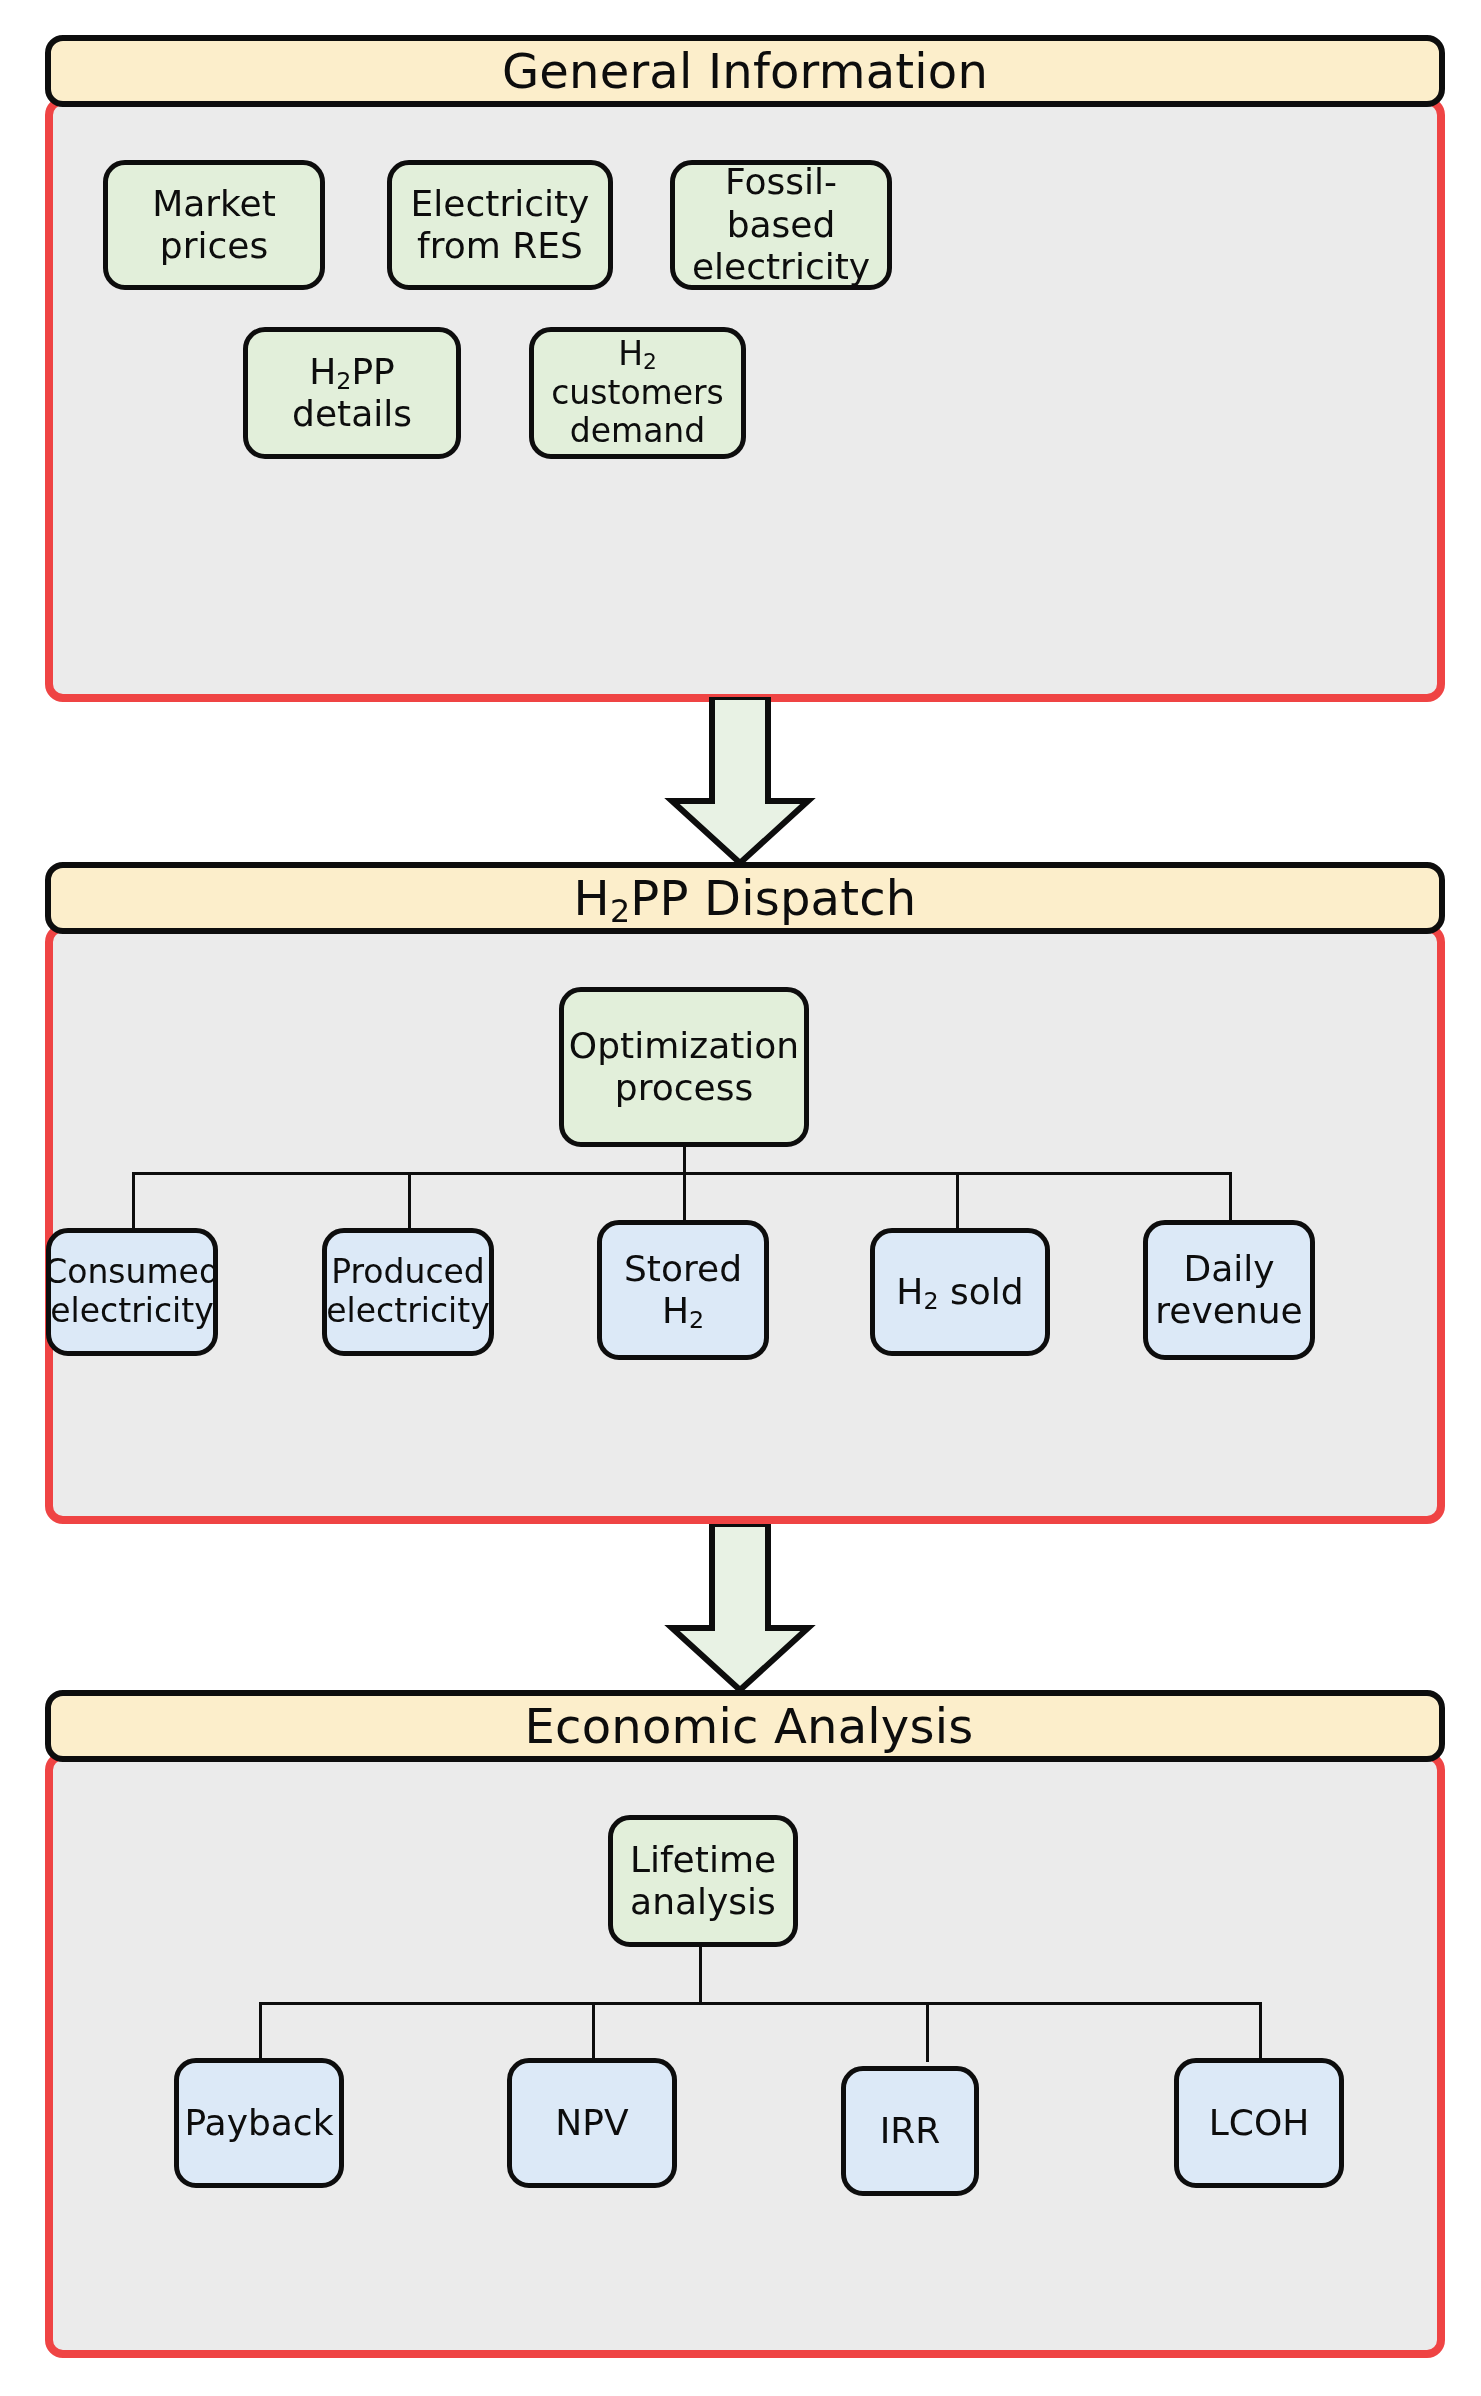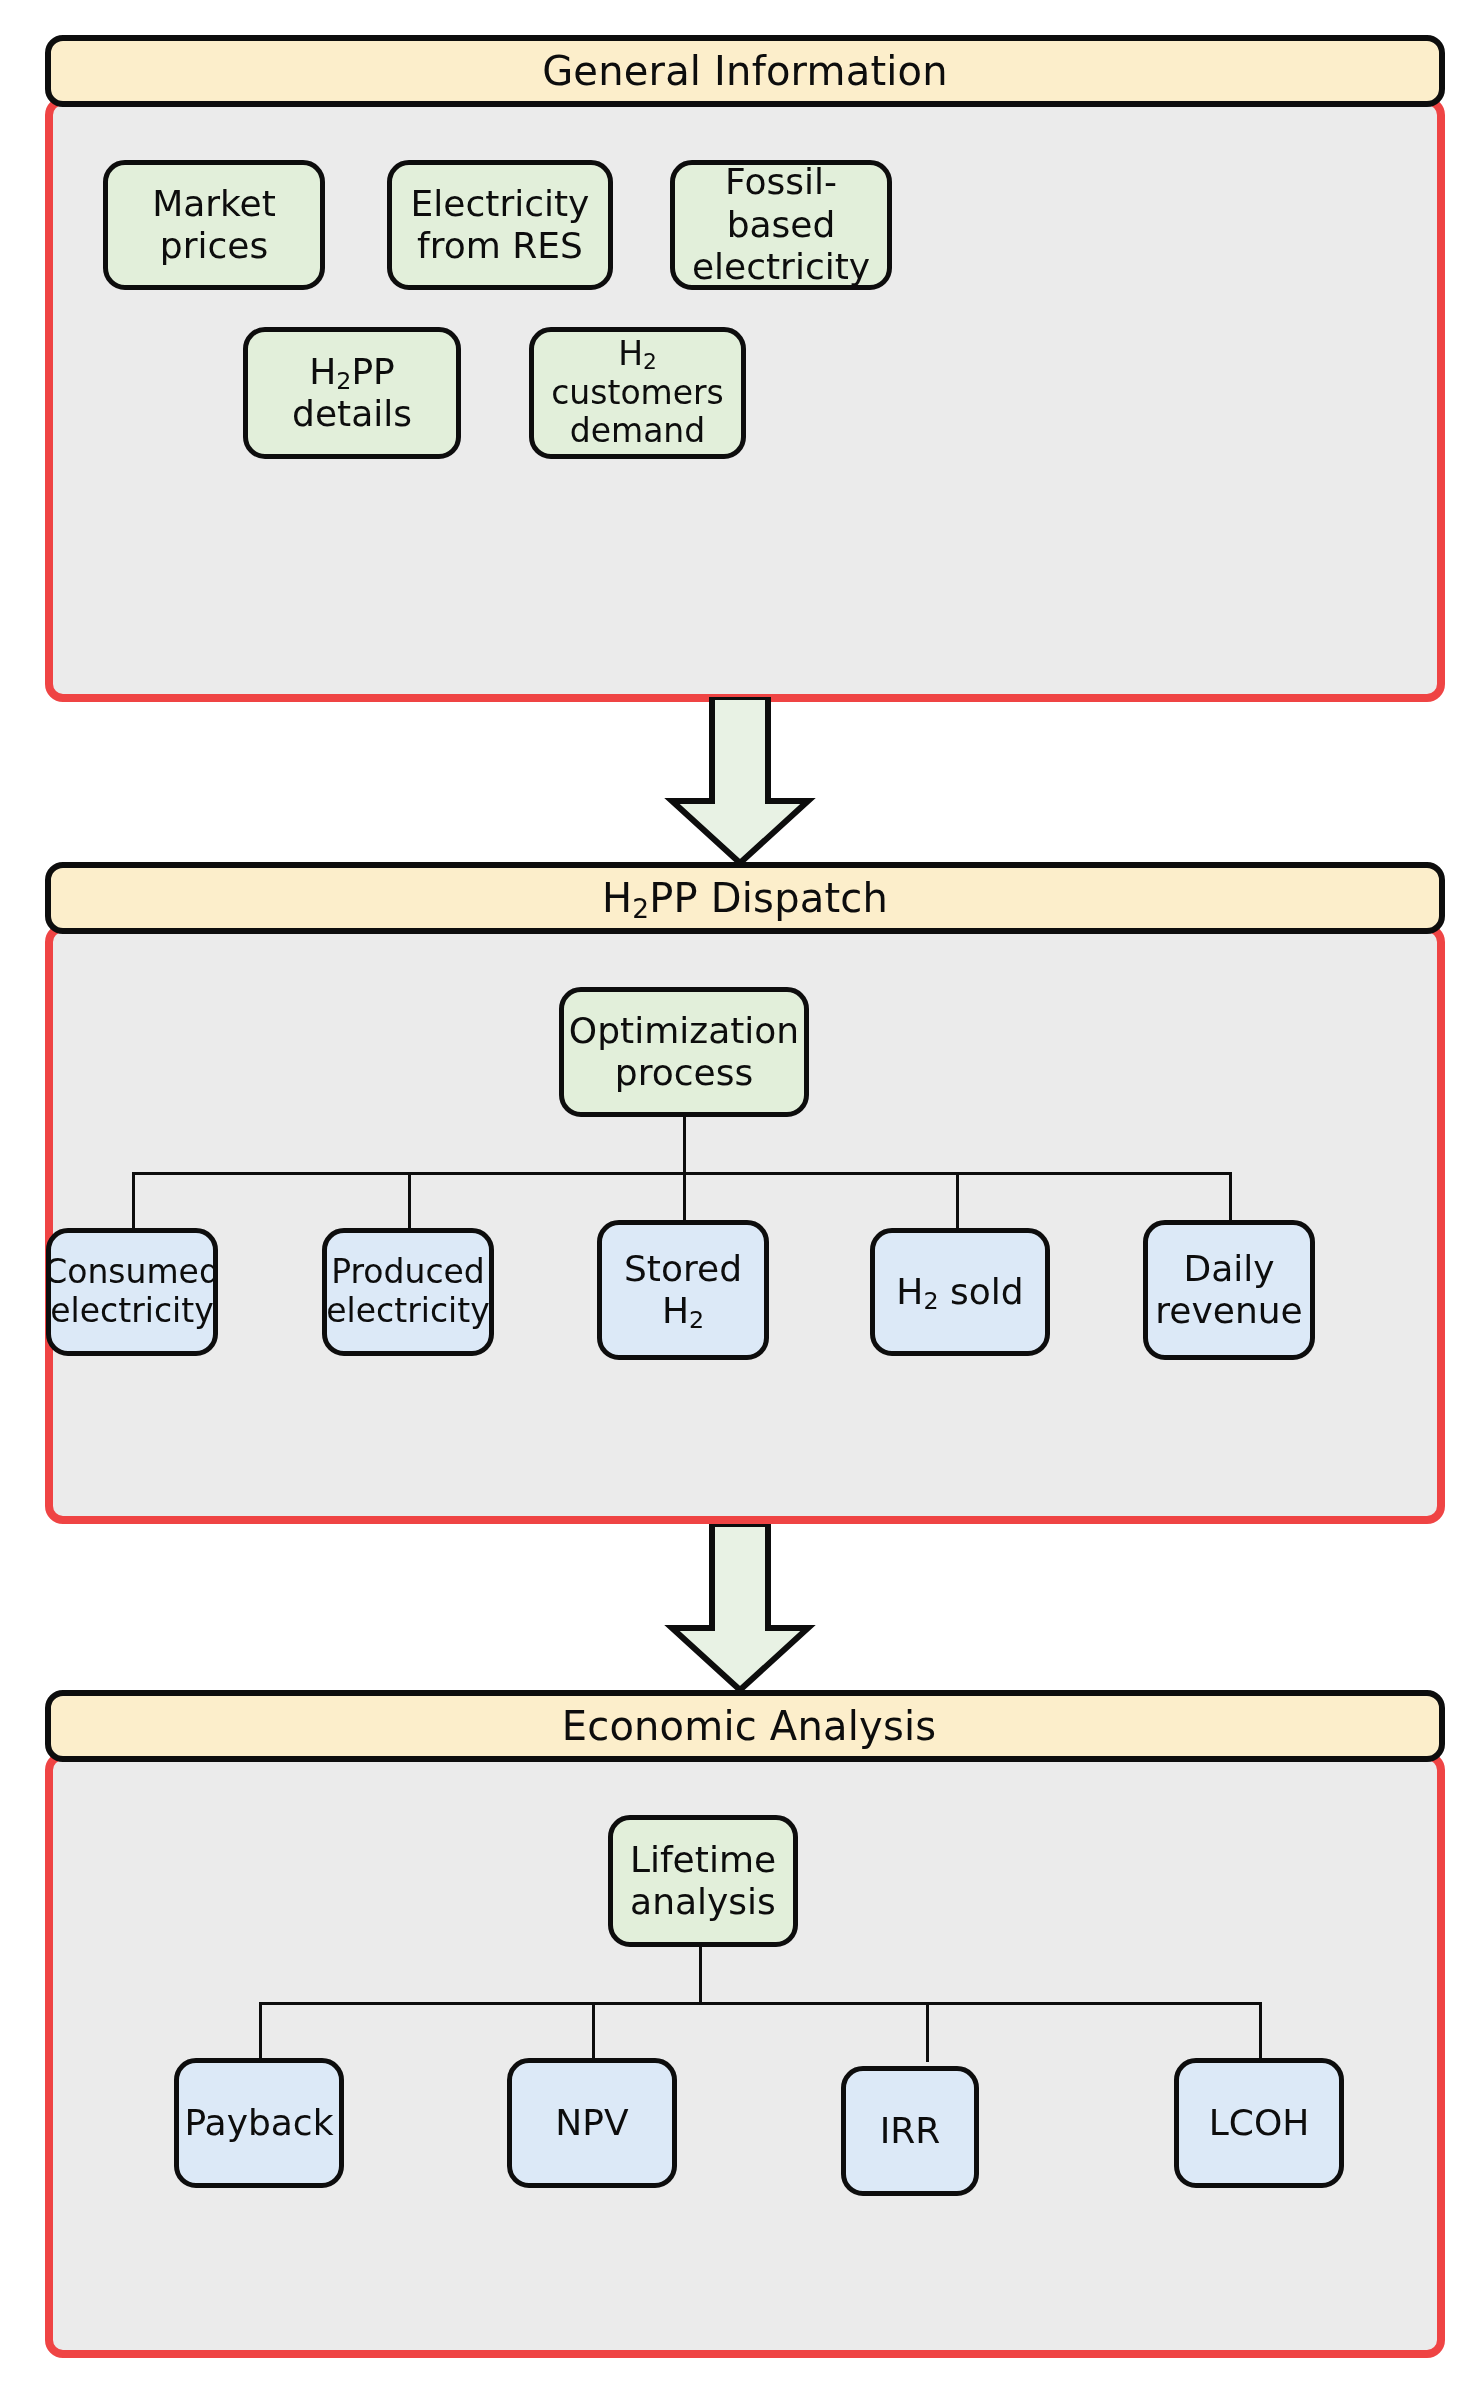--- a/index.html
+++ b/index.html
@@ -36,21 +36,21 @@
     width: 100%;
     background: #fceecb;
     border: 6px solid #0d0d0d;
     border-radius: 18px;
     display: flex;
     align-items: center;
     justify-content: center;
     z-index: 3;
   }
   .section-header-text {
-    font-size: 40px;
+    font-size: 48px;
     font-weight: 400;
     color: #0d0d0d;
     letter-spacing: 0.2px;
     line-height: 1;
     white-space: nowrap;
   }
 
   .section-body {
     position: relative;
     box-sizing: border-box;
@@ -147,21 +147,21 @@
   <svg class="block-arrow" style="left:660px; top:697px; width:160px; height:170px;" viewBox="0 0 160 170">
     <polygon points="52,0 108,0 108,104 148,104 80,166 12,104 52,104" fill="#E8F2E4" stroke="#0D0D0D" stroke-width="6" stroke-linejoin="miter"></polygon>
   </svg>
 
   <div class="section" style="top:862px;">
     <div class="section-header" style="height:72px;">
       <span class="section-header-text"><span>H</span><sub>2</sub><span>PP Dispatch</span></span>
     </div>
     <div class="section-body tuck" style="height:600px;">
 
-      <div class="node node-green" style="left:506px; top:55px; width:250px; height:130px;">
+      <div class="node node-green" style="left:506px; top:55px; width:250px; height:160px;">
         <span class="node-label"><span>Optimization</span><br><span>process</span></span>
       </div>
 
       <div class="conn conn-v" style="left:630px; top:181px; height:61px;"></div>
       <div class="conn conn-h" style="left:79px;  top:240px; width:1100px;"></div>
       <div class="conn conn-v" style="left:79px;  top:240px; height:60px;"></div>
       <div class="conn conn-v" style="left:355px; top:240px; height:60px;"></div>
       <div class="conn conn-v" style="left:630px; top:240px; height:60px;"></div>
       <div class="conn conn-v" style="left:903px; top:240px; height:60px;"></div>
       <div class="conn conn-v" style="left:1176px;top:240px; height:60px;"></div>

